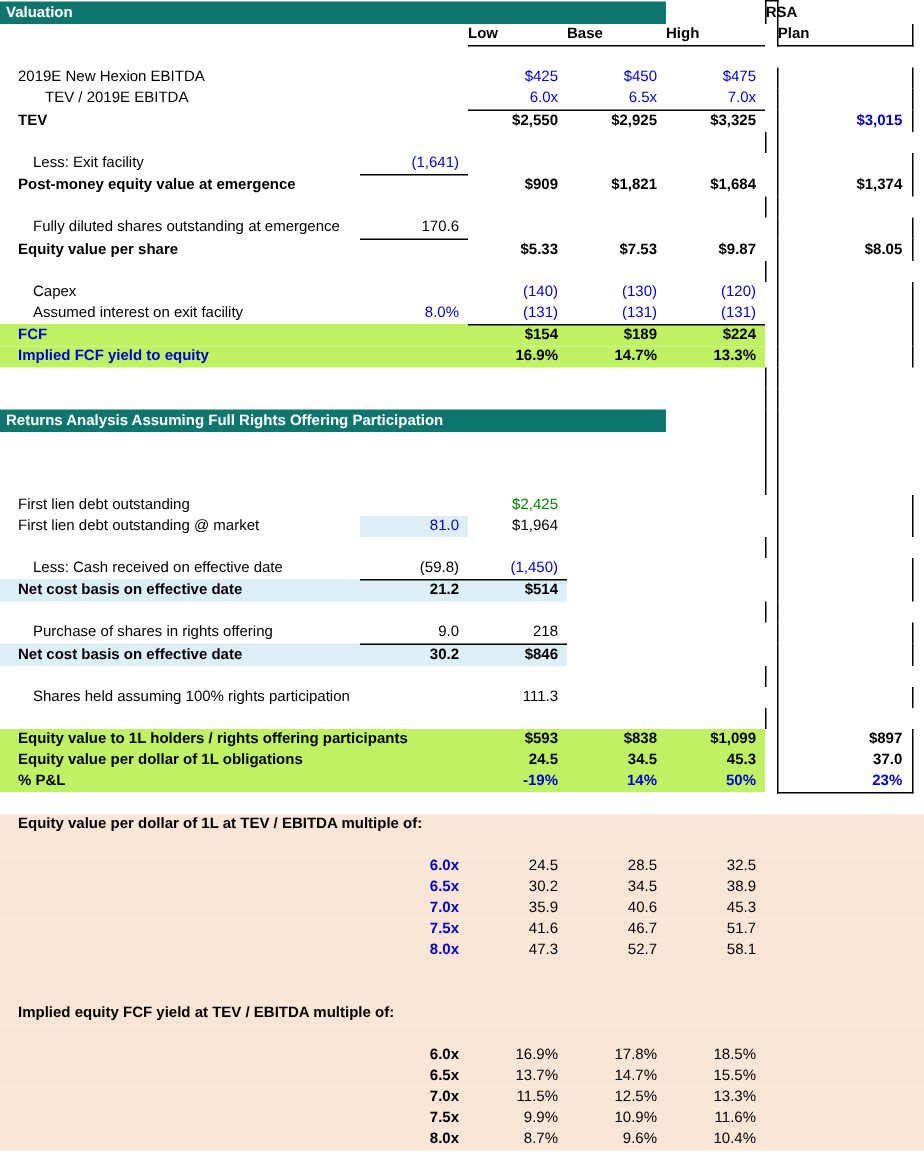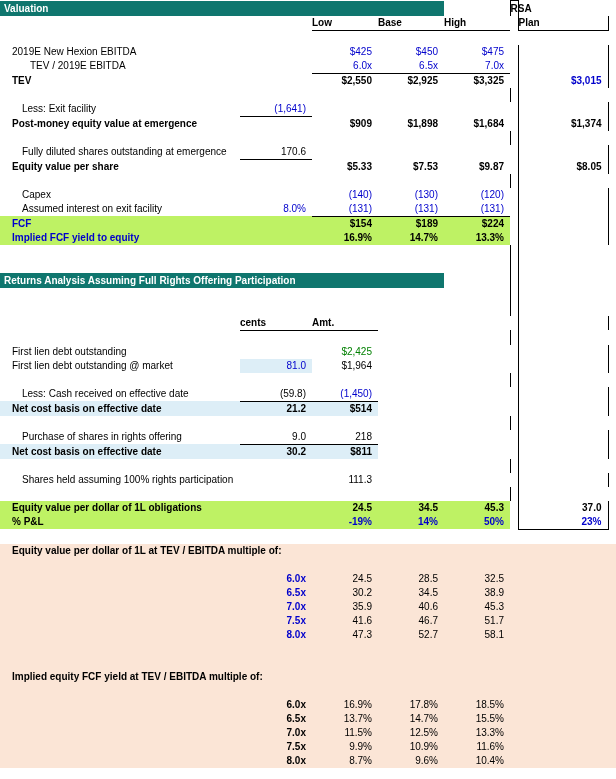--- a/index.html
+++ b/index.html
@@ -152,21 +152,21 @@
     <td></td>
     <td class="rsa-border-l rsa-border-r num"></td>
     <td></td>
   </tr>
 
   <tr>
     <td></td>
     <td class="lbl bold">Post-money equity value at emergence</td>
     <td></td>
     <td class="num bold">$909</td>
-    <td class="num bold">$1,898</td>
+    <td class="num bold">$1,821</td>
     <td class="num bold">$1,684</td>
     <td></td>
     <td class="rsa-border-l rsa-border-r num bold">$1,374</td>
     <td></td>
   </tr>
 
   <tr class="spacer">
     <td colspan="6"></td>
     <td class="rsa-border-l rsa-border-r"></td>
     <td></td>
@@ -274,31 +274,20 @@
     <td colspan="6"></td>
     <td class="rsa-border-l rsa-border-r"></td>
     <td></td>
   </tr>
   <tr class="spacer">
     <td colspan="6"></td>
     <td class="rsa-border-l rsa-border-r"></td>
     <td></td>
   </tr>
 
-  <tr>
-    <td></td>
-    <td></td>
-    <td class="colhdr">cents</td>
-    <td class="colhdr">Amt.</td>
-    <td></td>
-    <td></td>
-    <td></td>
-    <td class="rsa-border-l rsa-border-r"></td>
-    <td></td>
-  </tr>
 
   <tr class="tiny">
     <td colspan="6"></td>
     <td class="rsa-border-l rsa-border-r"></td>
     <td></td>
   </tr>
 
   <tr>
     <td></td>
     <td class="lbl">First lien debt outstanding</td>
@@ -368,21 +357,21 @@
           <td></td>
           <td></td>
     <td class="rsa-border-l rsa-border-r"></td>
     <td></td>
   </tr>
 
   <tr>
     <td class="ltblue"></td>
     <td class="lbl bold ltblue">Net cost basis on effective date</td>
     <td class="num bold ltblue">30.2</td>
-    <td class="num bold ltblue">$811</td>
+    <td class="num bold ltblue">$846</td>
     <td></td>
           <td></td>
           <td></td>
     <td class="rsa-border-l rsa-border-r"></td>
     <td></td>
   </tr>
 
   <tr class="spacer">
     <td colspan="6"></td>
     <td class="rsa-border-l rsa-border-r"></td>
@@ -400,20 +389,31 @@
     <td class="rsa-border-l rsa-border-r"></td>
     <td></td>
   </tr>
 
   <tr class="spacer">
     <td colspan="6"></td>
     <td class="rsa-border-l rsa-border-r"></td>
     <td></td>
   </tr>
 
+  <tr>
+    <td class="yellow"></td>
+    <td class="lbl bold yellow">Equity value to 1L holders / rights offering participants</td>
+    <td class="yellow"></td>
+    <td class="num bold yellow">$593</td>
+    <td class="num bold yellow">$838</td>
+    <td class="num bold yellow">$1,099</td>
+    <td></td>
+    <td class="rsa-border-l rsa-border-r num bold">$897</td>
+    <td></td>
+  </tr>
   <tr>
     <td class="yellow"></td>
     <td class="lbl bold yellow">Equity value per dollar of 1L obligations</td>
     <td class="yellow"></td>
     <td class="num bold yellow">24.5</td>
     <td class="num bold yellow">34.5</td>
     <td class="num bold yellow">45.3</td>
     <td></td>
     <td class="rsa-border-l rsa-border-r num bold">37.0</td>
     <td></td>

